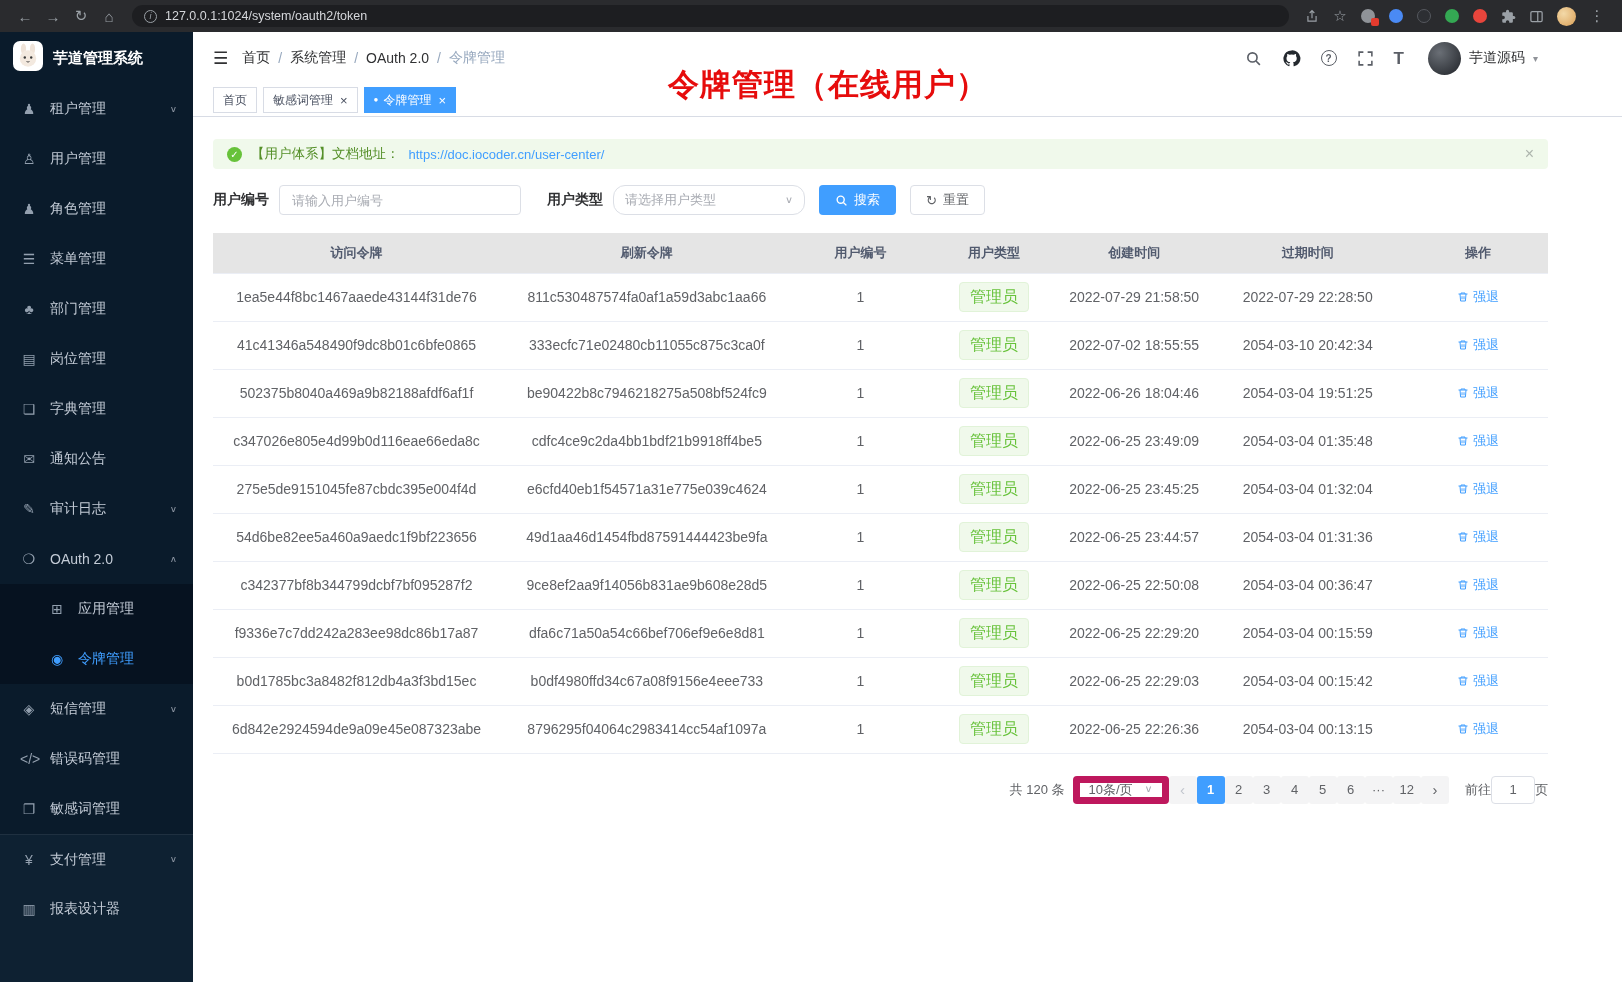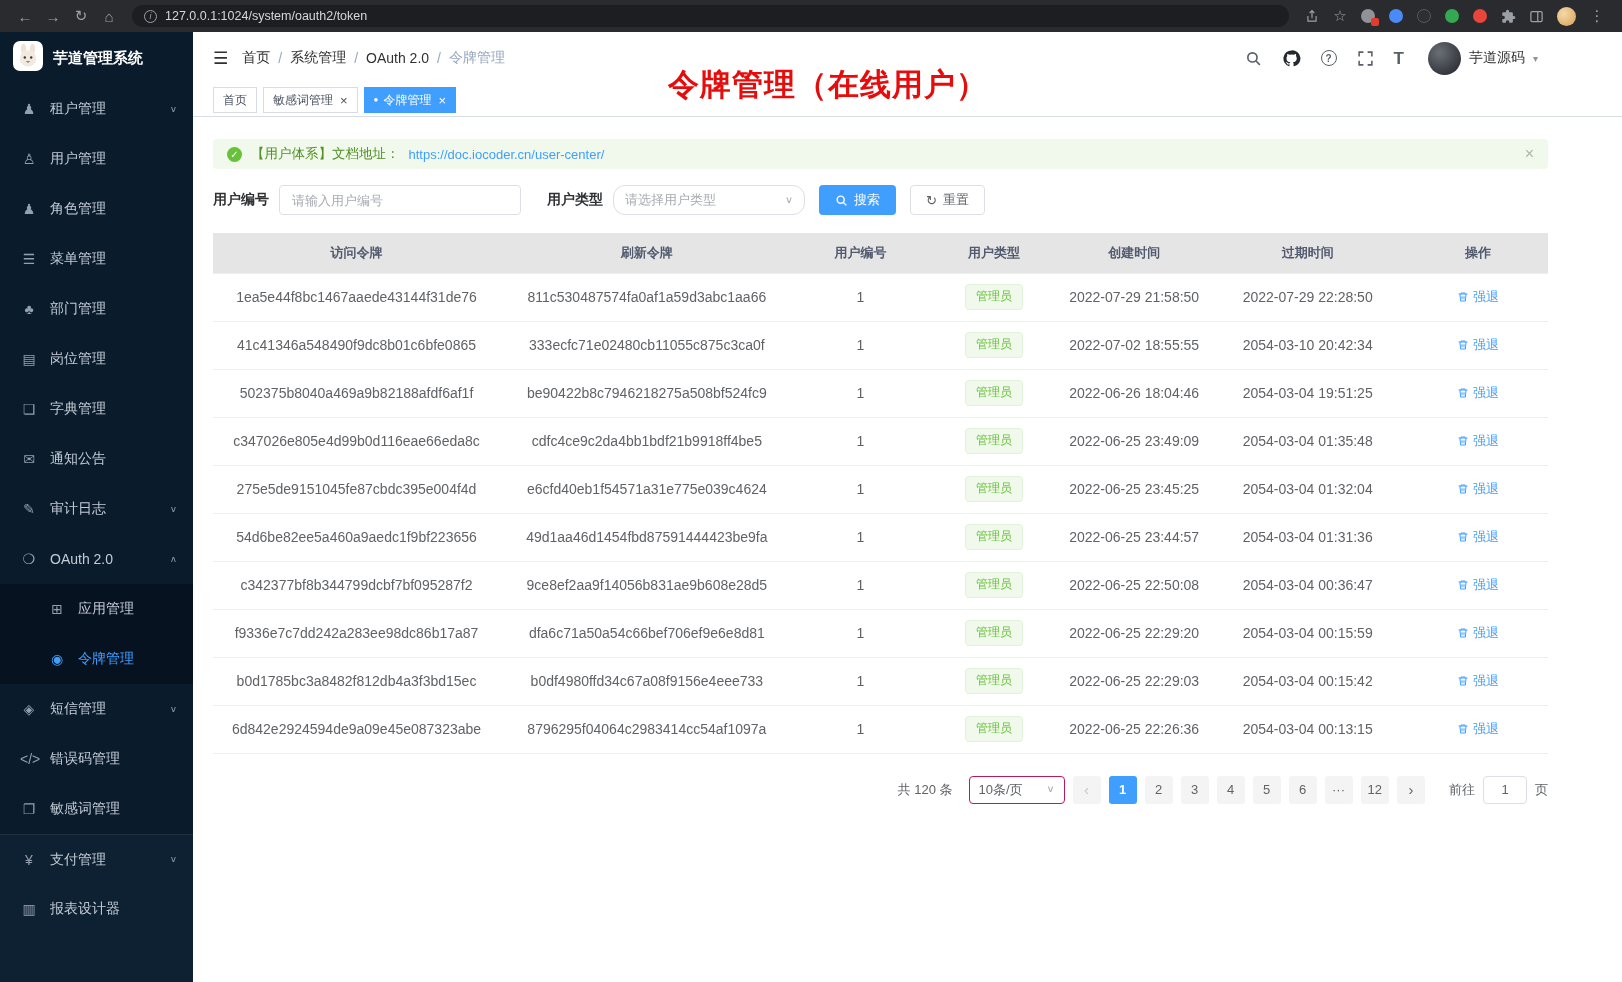--- a/index.html
+++ b/index.html
@@ -81,26 +81,26 @@
   .f-select .ph{font-size:13px;color:#a8abb2}
   .sel-caret{color:#a8abb2;font-size:11px;transform:scaleY(.85)}
   .btn{height:30px;border-radius:4px;display:inline-flex;align-items:center;gap:6px;padding:0 15px;font-size:13px;cursor:pointer;border:1px solid transparent;font-family:inherit}
   .btn-primary{background:#409eff;color:#fff;margin-left:4px}
   .btn-plain{background:#fff;border-color:#dcdfe6;color:#606266;margin-left:4px}
   .r-ico{font-size:13px}
 
   .tbl{width:100%;border-collapse:collapse;table-layout:fixed}
   .tbl th{height:40px;background:#e5e5e5;border-bottom:1px solid #ebeef5;font-size:13px;font-weight:700;color:#515a6e;white-space:nowrap}
   .tbl td{height:48px;border-bottom:1px solid #ebeef5;font-size:14px;color:#606266;text-align:center;white-space:nowrap;overflow:hidden}
-  .tag-success{display:inline-block;padding:4px 10px;background:#f0f9eb;border:1px solid #e1f3d8;border-radius:4px;color:#67c23a;font-size:12px;line-height:1.3}
+  .tag-success{display:inline-block;padding:4px 10px;background:#f0f9eb;border:1px solid #e1f3d8;border-radius:4px;color:#67c23a;font-size:16px;line-height:1.3}
   .action-link{display:inline-flex;align-items:center;gap:4px;color:#409eff;font-size:13px;cursor:pointer}
 
-  .pagination{display:flex;align-items:center;justify-content:flex-end;gap:8px;margin-top:22px;font-size:13px;color:#606266}
+  .pagination{display:flex;align-items:center;justify-content:flex-end;gap:0;margin-top:22px;font-size:13px;color:#606266}
   .pg-total{margin-right:8px;white-space:nowrap}
-  .pg-size{width:96px;height:28px;border:1px solid #be185d;border-radius:4px;display:flex;align-items:center;justify-content:space-between;padding:0 9px;cursor:pointer;color:#606266;background:#fff;white-space:nowrap}
+  .pg-size{width:96px;height:28px;border:7px solid #be185d;border-radius:4px;display:flex;align-items:center;justify-content:space-between;padding:0 9px;cursor:pointer;color:#606266;background:#fff;white-space:nowrap}
   .pg-btn{min-width:28px;height:28px;border:none;border-radius:3px;background:#f4f4f5;color:#606266;font-size:13px;cursor:pointer;padding:0 7px;font-family:inherit}
   .pg-btn.active{background:#409eff;color:#fff;font-weight:700}
   .pg-prev{color:#c0c4cc;font-size:15px}
   .pg-next{font-size:15px}
   .pg-pages{display:contents}
   .pg-goto-label{margin-left:16px;white-space:nowrap}
   .pg-goto-input{width:44px;height:28px;border:1px solid #dcdfe6;border-radius:4px;text-align:center;font-size:13px;color:#606266;outline:none;font-family:inherit}
   .pg-goto-suffix{white-space:nowrap}
 
   .annotation{position:absolute;left:668px;top:64px;font-size:31px;font-weight:800;color:#e60c0c;letter-spacing:1px;z-index:50;white-space:nowrap;pointer-events:none}

